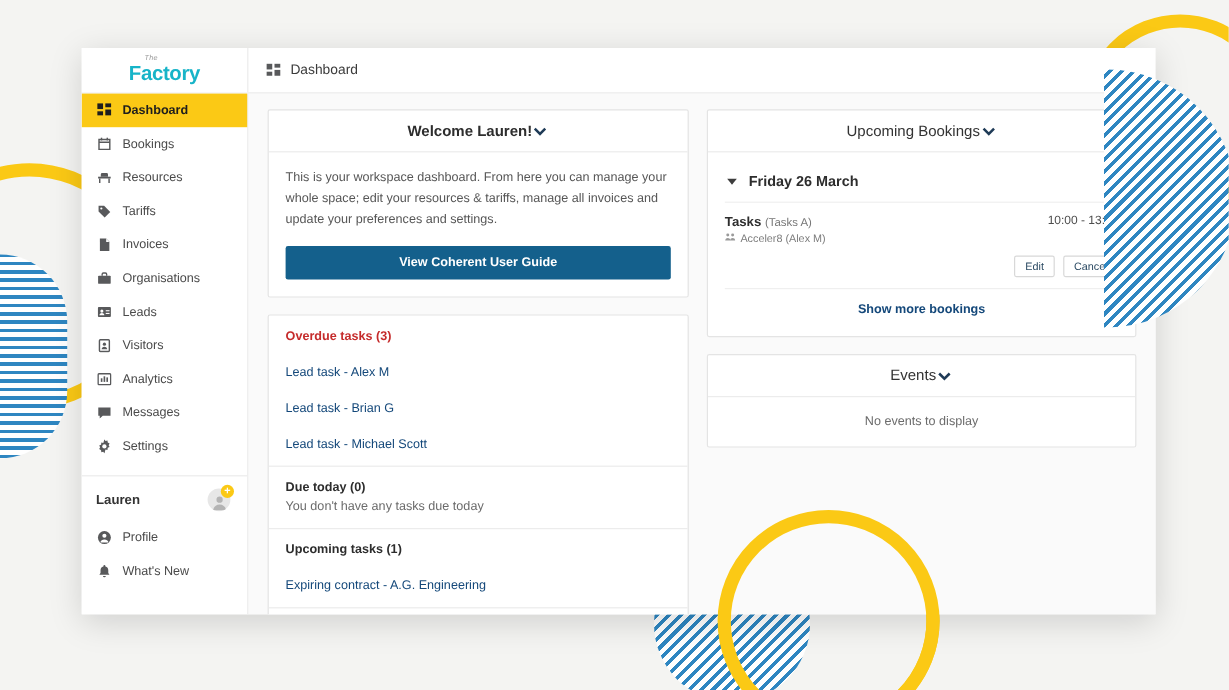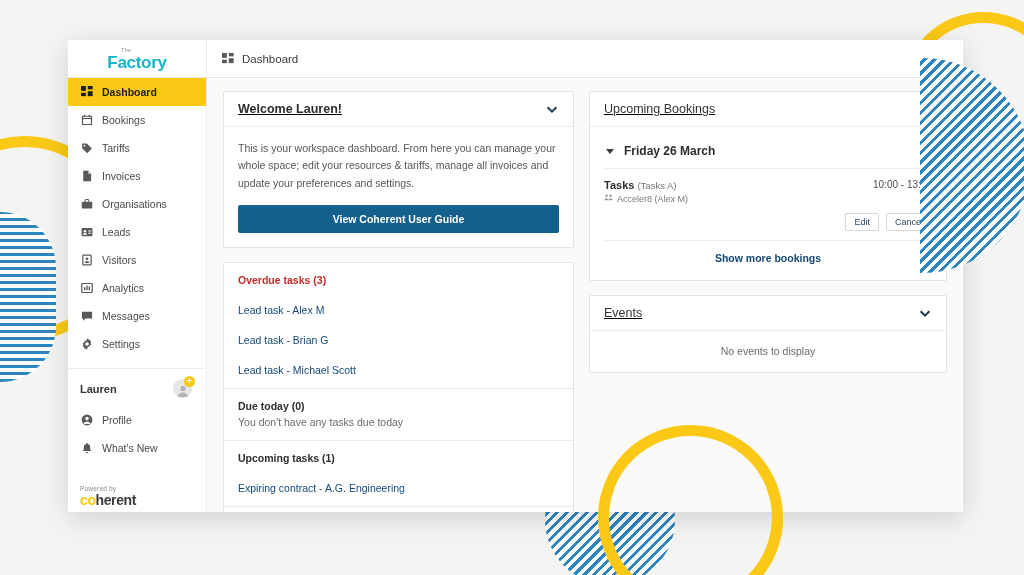--- a/index.html
+++ b/index.html
@@ -116,24 +116,23 @@
   .col { display: flex; flex-direction: column; gap: 14px; }
   .col-left  { flex: 0 0 351px; }
   .col-right { flex: 1; }
 
   .card {
     background: #fff;
     border: 1px solid #e4e4e4;
     border-radius: 2px;
   }
   .card-head {
-    display: flex; align-items: center; justify-content: space-between;
+    display: flex; align-items: center; justify-content: center;
     padding: 10px 14px;
     border-bottom: 1px solid #ececec;
-    text-decoration: underline;
   }
   .card-title { font-size: 12.5px; color: #2d2d2d; font-weight: bold; }
   .card-title.reg { font-weight: normal; color: #333; }
   .chev { width: 14px; height: 14px; }
   .chev svg { width: 14px; height: 14px; stroke: #1f3b57; stroke-width: 2.4; fill: none; }
 
   .card-body { padding: 13px 14px 14px 14px; }
   .welcome-text { font-size: 10.5px; line-height: 1.65; color: #565656; }
   .btn-primary {
     display: block; width: 100%;
@@ -241,20 +240,31 @@
               <svg viewBox="0 0 16 16">
                 <path d="M2 3h12v11H2z" fill="none" stroke="#58595b" stroke-width="1.6"></path>
                 <path d="M2 6h12" stroke="#58595b" stroke-width="1.6"></path>
                 <rect x="4" y="1" width="1.6" height="3"></rect>
                 <rect x="10.4" y="1" width="1.6" height="3"></rect>
               </svg>
             </span>
           <span>Bookings</span>
         </div>
 
+        <div class="nav-item">
+          <span class="nav-icon">
+              <svg viewBox="0 0 16 16">
+                <rect x="1" y="7" width="14" height="2"></rect>
+                <rect x="2" y="9" width="1.6" height="5"></rect>
+                <rect x="12.4" y="9" width="1.6" height="5"></rect>
+                <path d="M4 7V4.5A1.5 1.5 0 0 1 5.5 3h5A1.5 1.5 0 0 1 12 4.5V7z"></path>
+              </svg>
+            </span>
+          <span>Resources</span>
+        </div>
 
         <div class="nav-item">
           <span class="nav-icon">
               <svg viewBox="0 0 16 16">
                 <path d="M1.5 2h6.2l6.8 6.8-6.2 6.2L1.5 8.2z"></path>
                 <circle cx="4.6" cy="5" r="1.2" fill="#fff"></circle>
               </svg>
             </span>
           <span>Tariffs</span>
         </div>
@@ -363,24 +373,20 @@
         <div class="nav-item">
           <span class="nav-icon">
               <svg viewBox="0 0 16 16">
                 <path d="M8 1.2a1.1 1.1 0 0 1 1.1 1.1v.5A4.3 4.3 0 0 1 12.3 7v3l1.3 2H2.4l1.3-2V7a4.3 4.3 0 0 1 3.2-4.2v-.5A1.1 1.1 0 0 1 8 1.2z"></path>
                 <path d="M6.4 13.2h3.2a1.6 1.6 0 0 1-3.2 0z"></path>
               </svg>
             </span>
           <span>What's New</span>
         </div>
 
-        <div class="powered">
-          <div class="powered-label">Powered by</div>
-          <div class="powered-brand"><span class="co">co</span><span class="herent">herent</span></div>
-        </div>
       </div>
 
       <div class="main">
 
         <div class="col col-left">
 
           <div class="card">
             <div class="card-head">
               <span class="card-title">Welcome Lauren!</span>
               <span class="chev"><svg viewBox="0 0 16 16">

